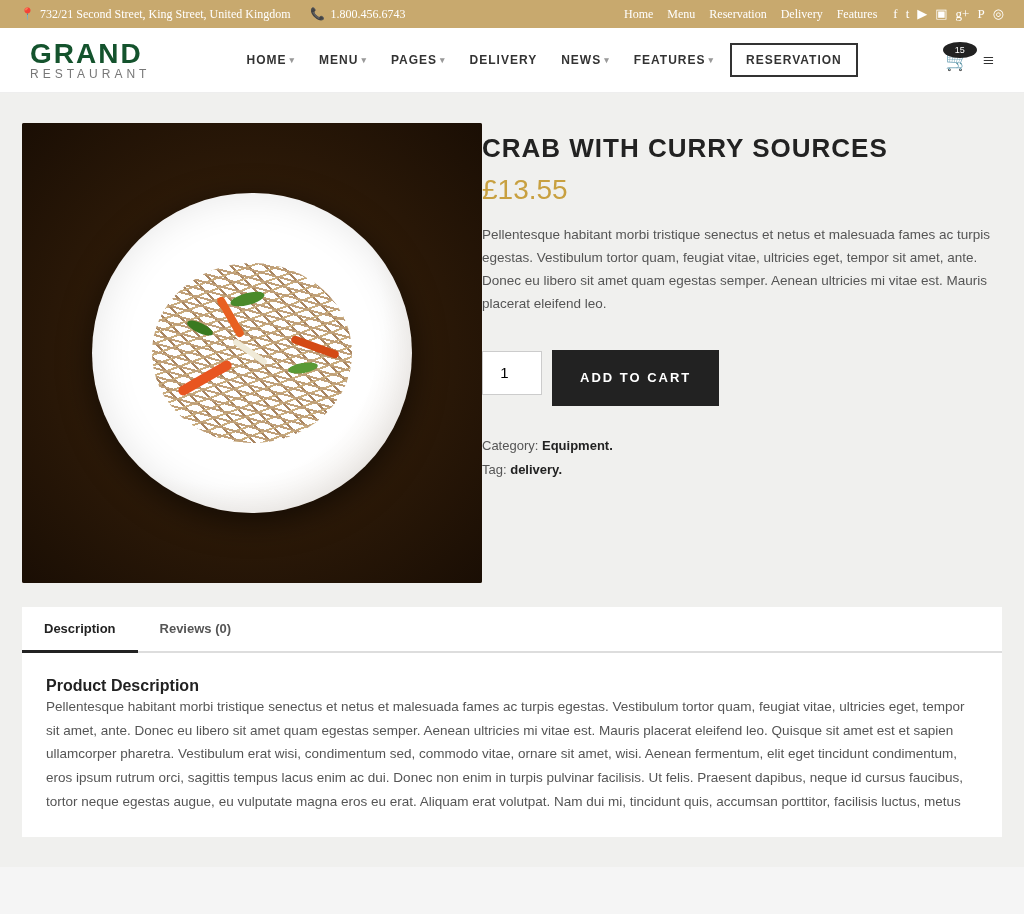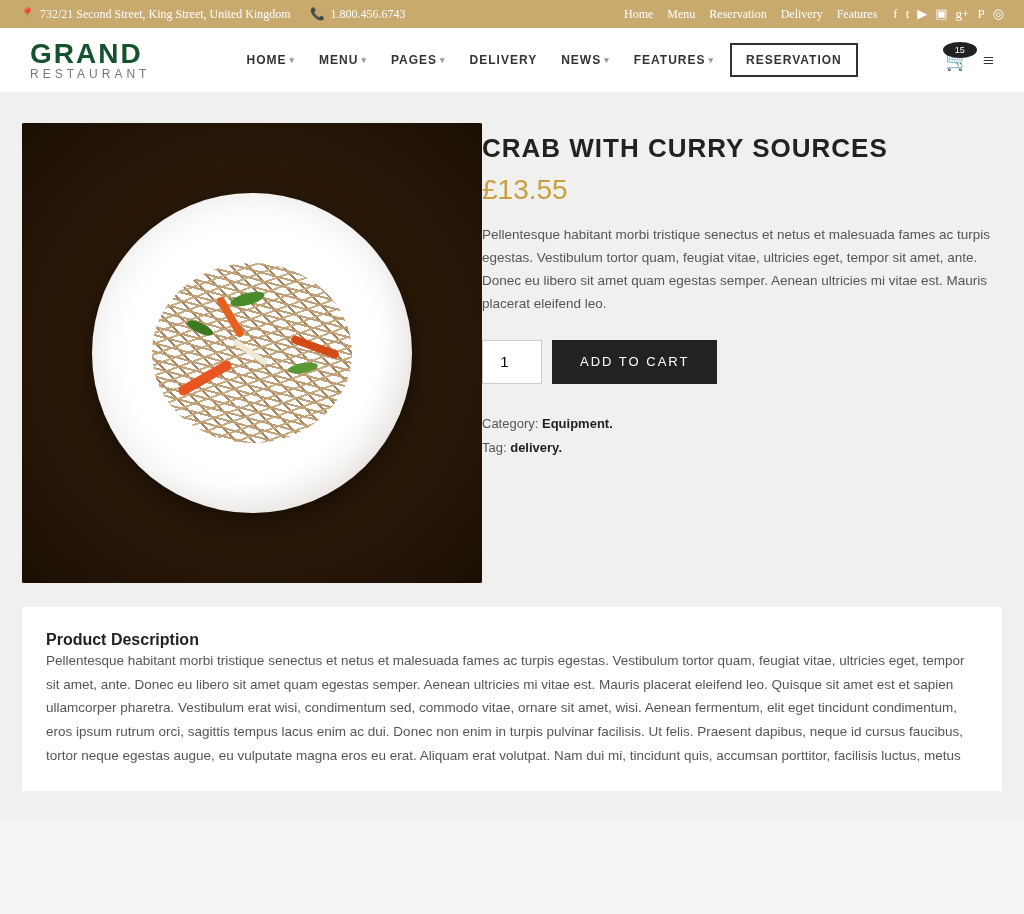--- a/index.html
+++ b/index.html
@@ -251,26 +251,27 @@
       text-align: center;
       font-size: 15px;
       font-family: Arial, sans-serif;
       background: #fff;
     }
     .add-to-cart-btn {
       background: #222;
       color: #fff;
       border: none;
       padding: 0 28px;
-      height: 44px;
+      height: 56px;
       font-size: 13px;
-      font-weight: 400;
+      font-weight: 700;
       letter-spacing: 2px;
       cursor: pointer;
       font-family: Arial, sans-serif;
+      margin-top: 10px;
     }
     .product-meta {
       font-size: 13px;
       color: #555;
       line-height: 1.9;
       font-family: Arial, sans-serif;
     }
     .product-meta strong { color: #222; }
 
     
@@ -406,18 +407,26 @@
         </div>
         <div>
           <span>Tag:</span>
           <strong>delivery.</strong>
         </div>
       </div>
     </div>
   </div>
 
   <div class="tabs-section">
+    <div class="tabs-header">
+      <div class="tab active">
+        <span>Description</span>
+      </div>
+      <div class="tab">
+        <span>Reviews (0)</span>
+      </div>
+    </div>
     <div class="tab-content">
       <h2 class="tab-content-title">Product Description</h2>
       <p class="tab-content-text">Pellentesque habitant morbi tristique senectus et netus et malesuada fames ac turpis egestas. Vestibulum tortor quam, feugiat vitae, ultricies eget, tempor sit amet, ante. Donec eu libero sit amet quam egestas semper. Aenean ultricies mi vitae est. Mauris placerat eleifend leo. Quisque sit amet est et sapien ullamcorper pharetra. Vestibulum erat wisi, condimentum sed, commodo vitae, ornare sit amet, wisi. Aenean fermentum, elit eget tincidunt condimentum, eros ipsum rutrum orci, sagittis tempus lacus enim ac dui. Donec non enim in turpis pulvinar facilisis. Ut felis. Praesent dapibus, neque id cursus faucibus, tortor neque egestas augue, eu vulputate magna eros eu erat. Aliquam erat volutpat. Nam dui mi, tincidunt quis, accumsan porttitor, facilisis luctus, metus</p>
     </div>
   </div>
 </div>
 
 </body></html>

